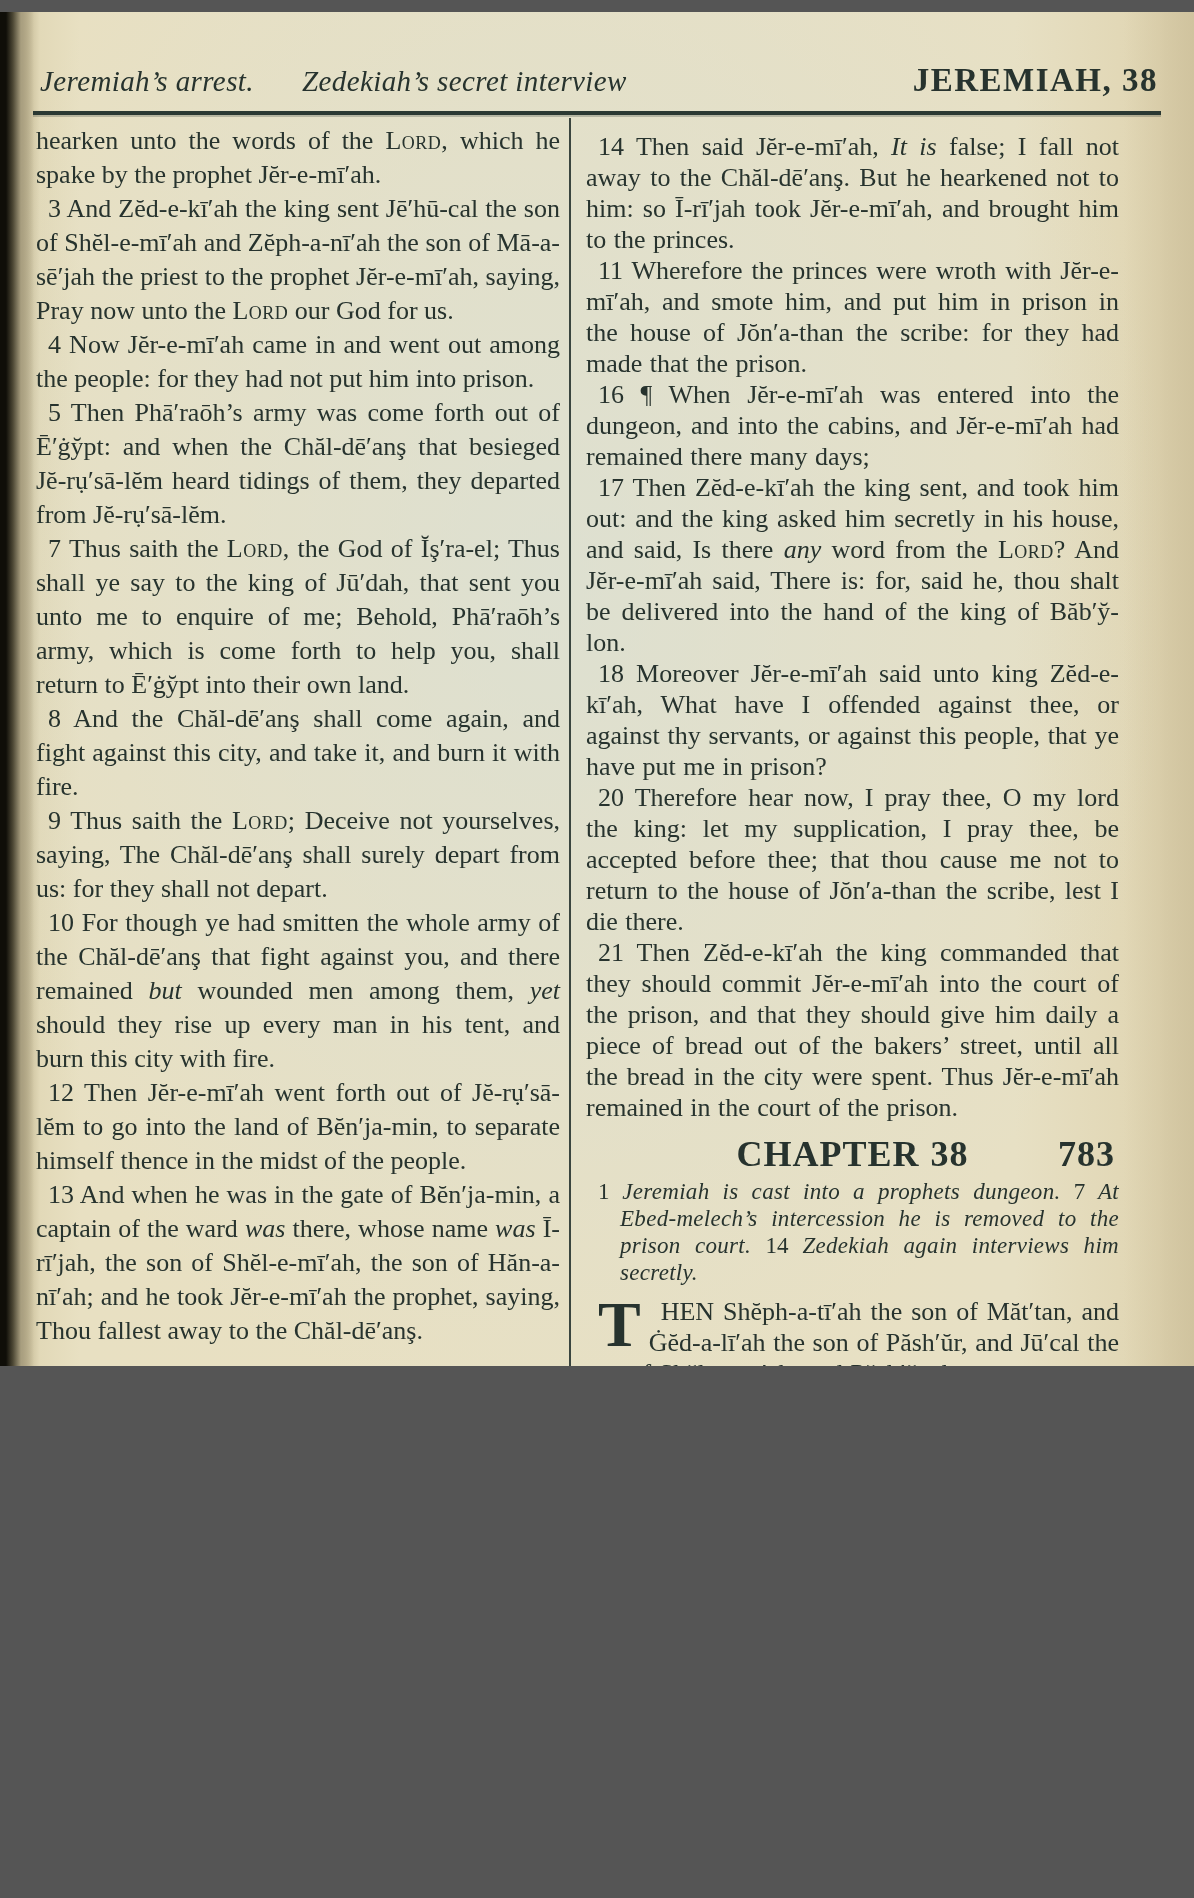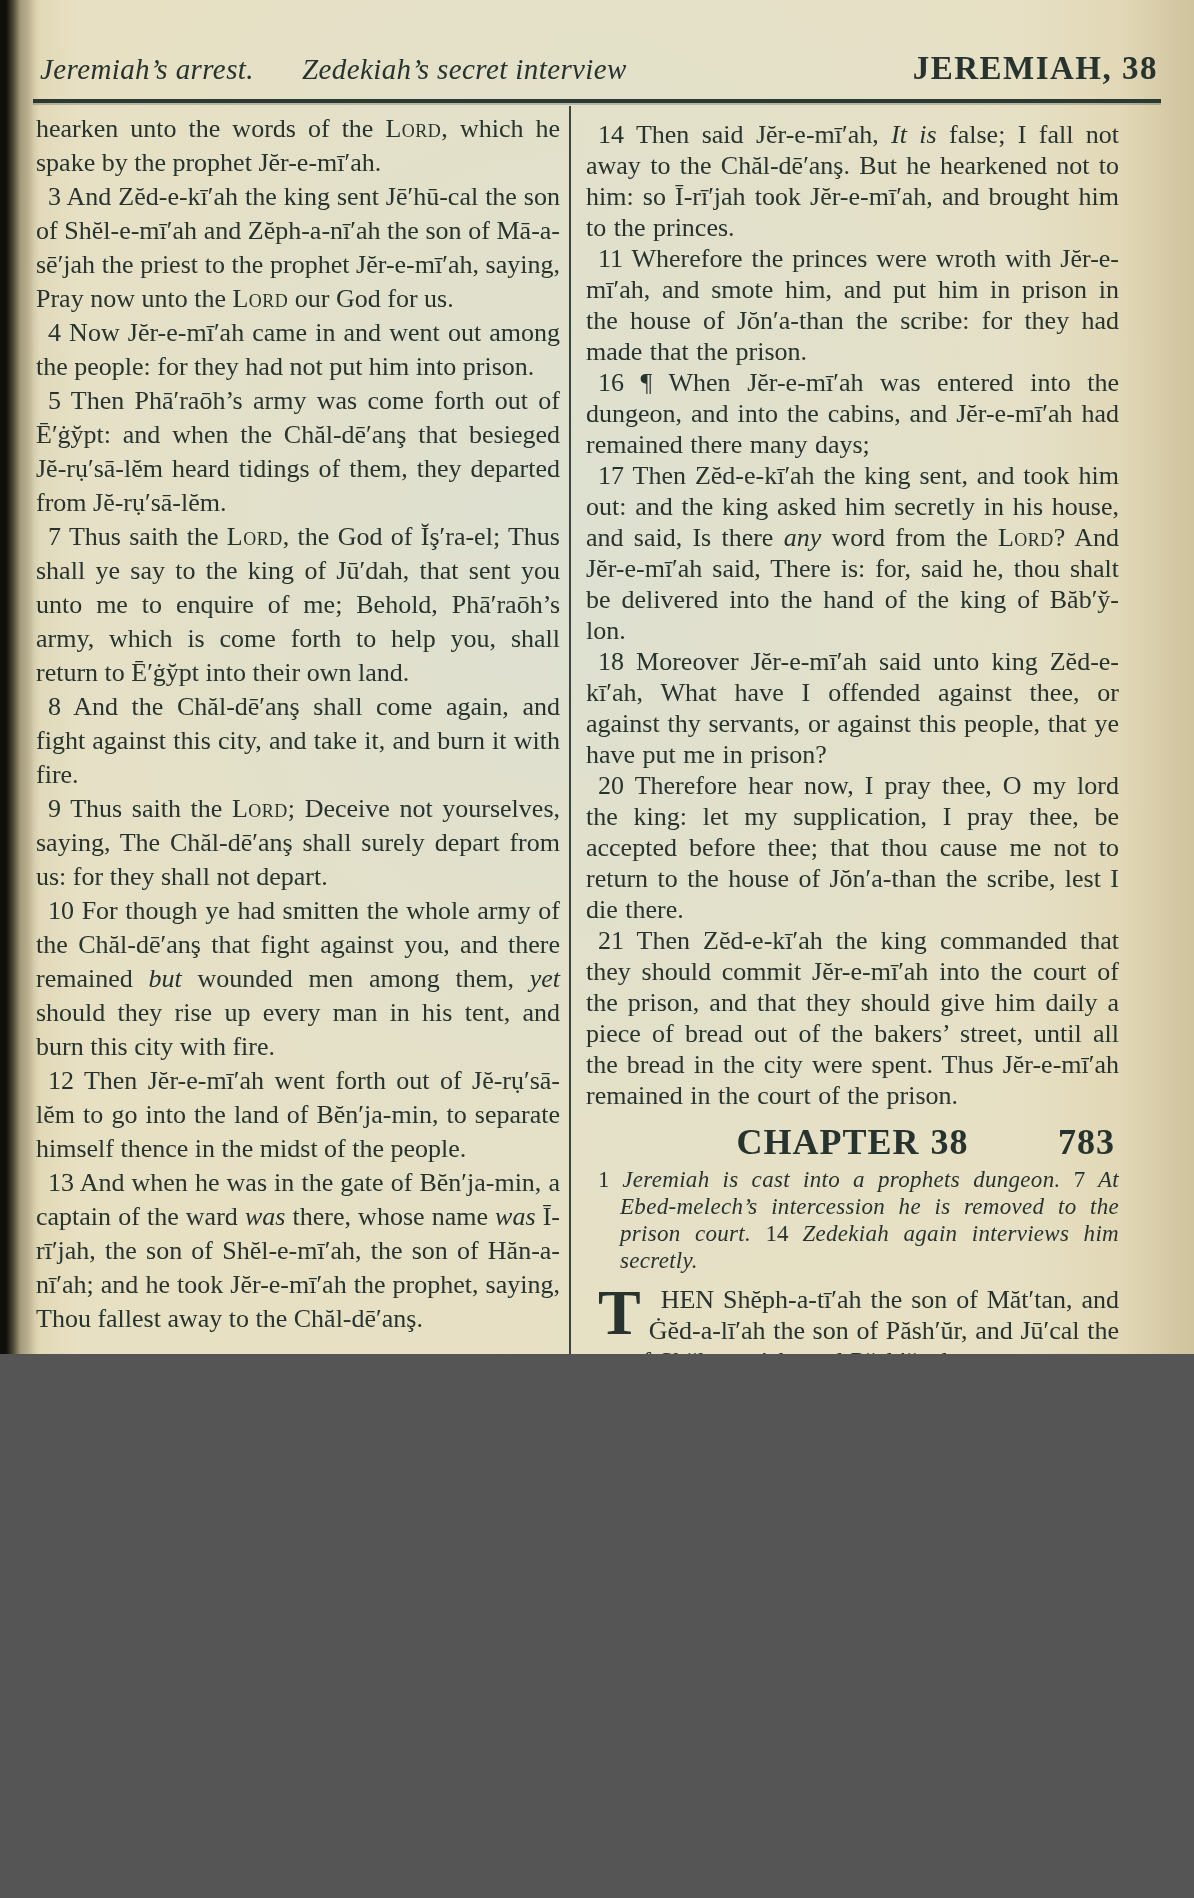--- a/index.html
+++ b/index.html
@@ -1,19 +1,19 @@
 <!DOCTYPE html>
 <html><head>
 <meta charset="utf-8">
 <style>
   html,body{margin:0;padding:0;background:#555;}
   .page{
     position:relative;
     width:1194px;height:1354px;
-    margin:0 auto;
+    margin:12px auto;
     overflow:hidden;
     font-family:"Liberation Serif","DejaVu Serif",serif;
     color:#27332e;
     background:
       radial-gradient(ellipse 850px 1150px at 46% 42%, rgba(213,224,220,0.55), rgba(213,224,220,0) 74%),
       linear-gradient(90deg,#141209 0px,#2e2a1c 6px,#6e6750 14px,#c0b591 24px,#e2d9b8 40px,#e8e0c2 80px,#e7e0c4 85%,#e0d5b2 97%,#d8cca5 100%);
   }
   .spine{position:absolute;left:0;top:0;bottom:0;width:34px;
     background:linear-gradient(90deg,#0f0e08 0px,#0f0e08 6px,#4e4936 13px,#a99f80 21px,rgba(231,223,193,0) 34px);}
   .edge-right{position:absolute;right:0;top:0;bottom:0;width:70px;

